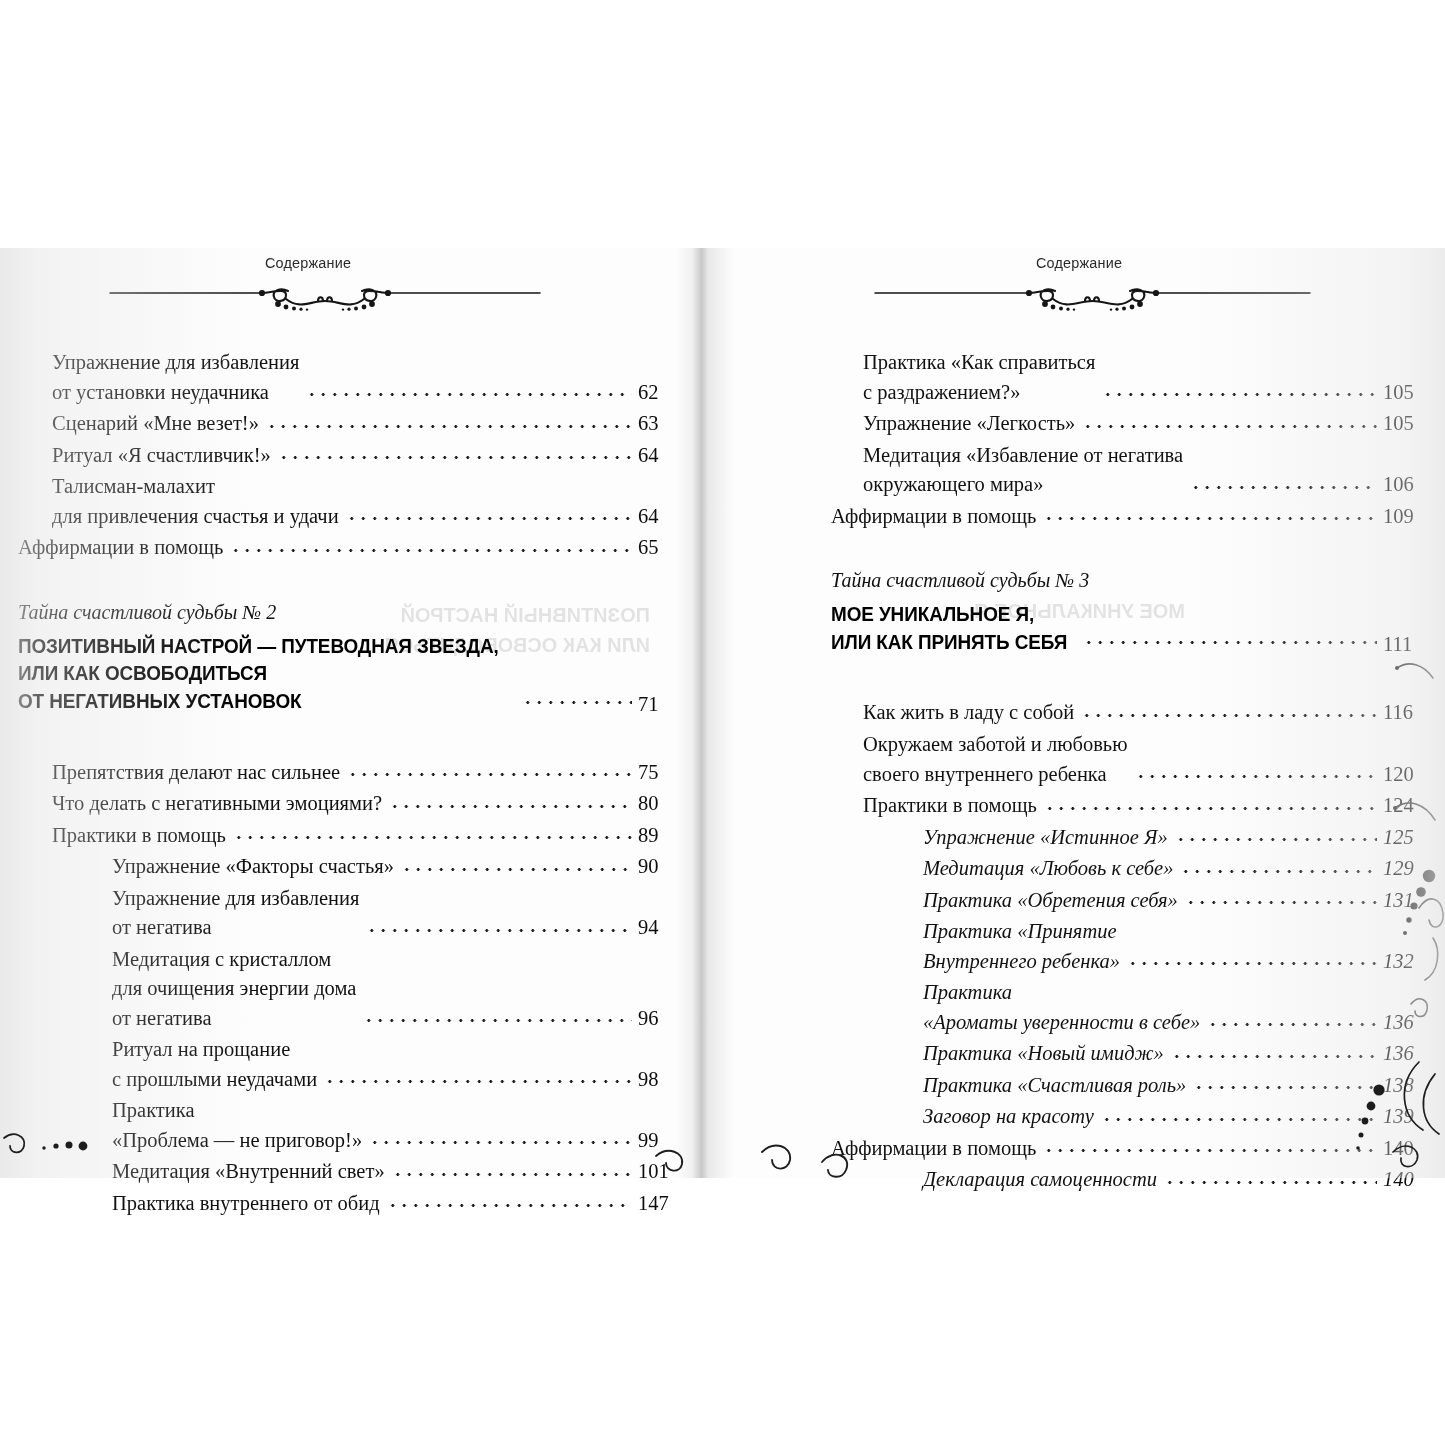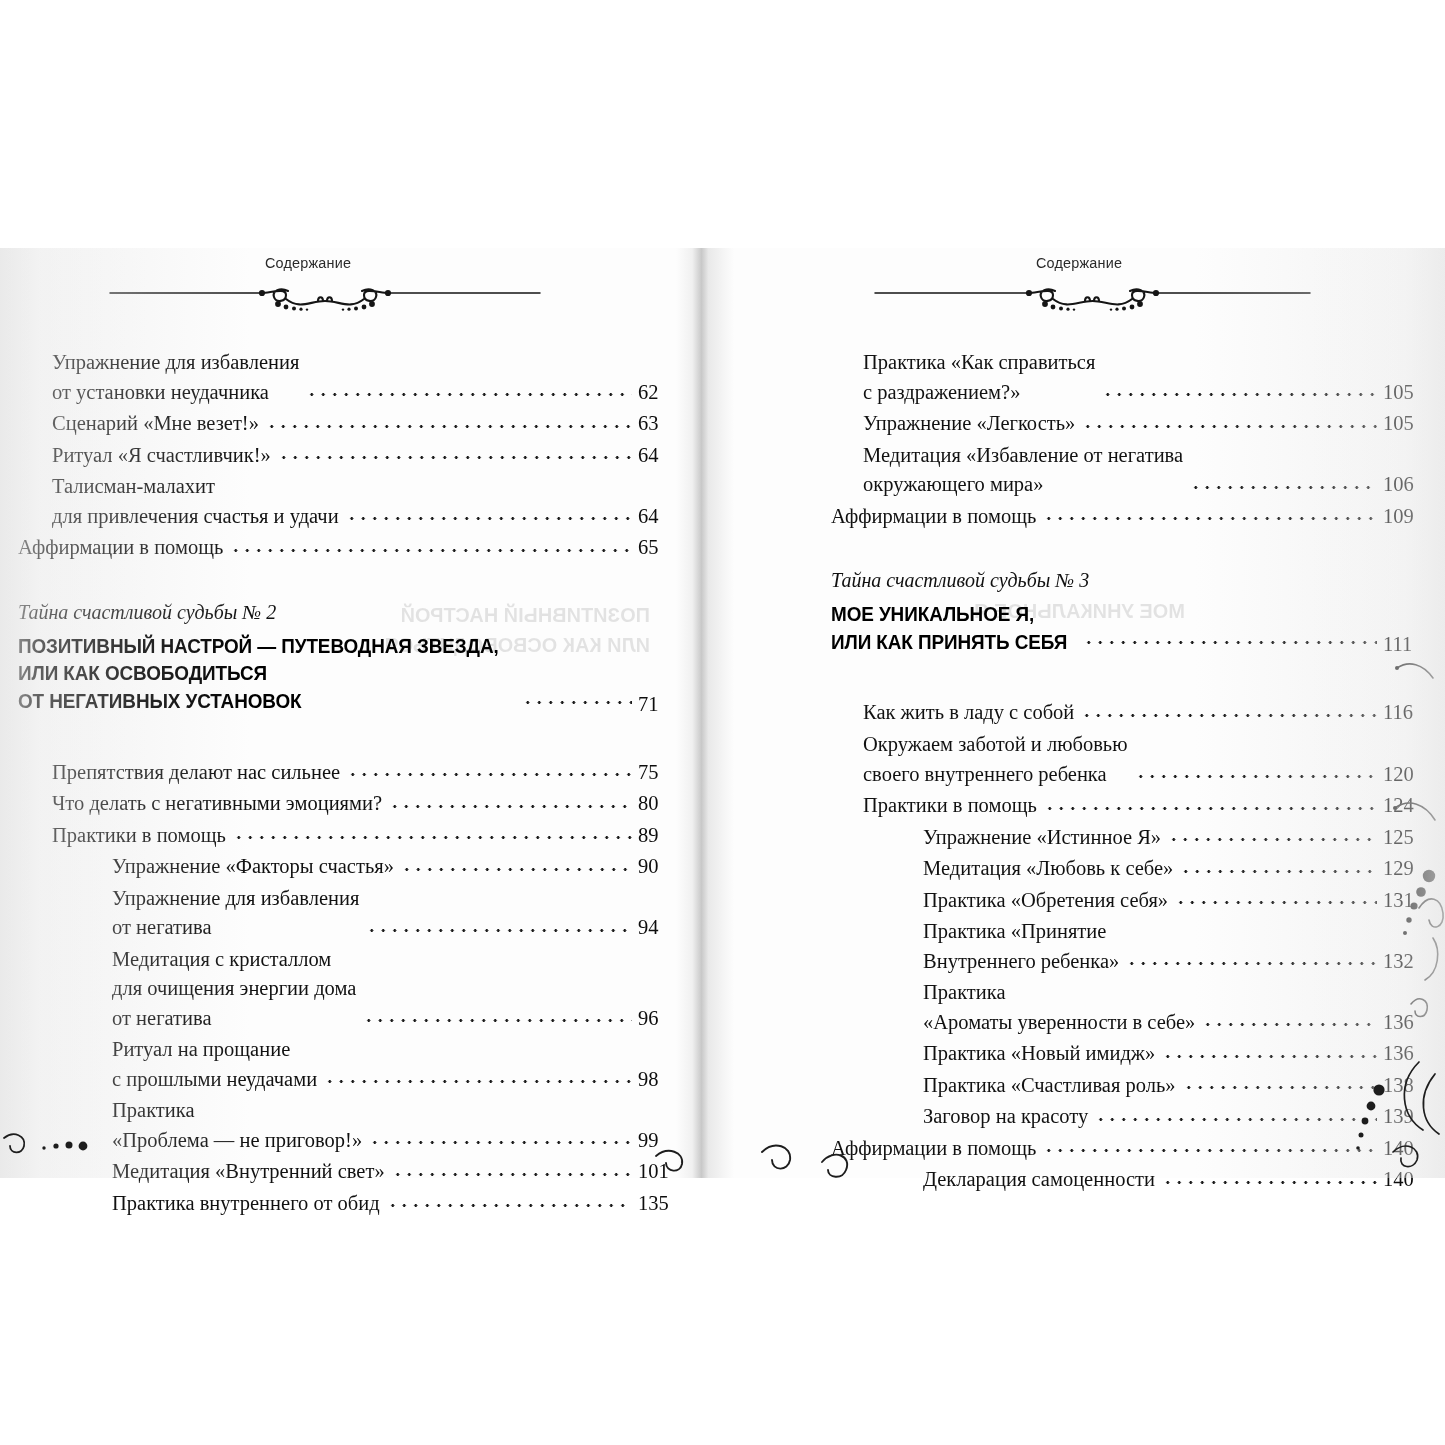--- a/index.html
+++ b/index.html
@@ -146,21 +146,21 @@
     text-align: left;
     font-size: 20.5px;
     line-height: 1.44;
     color: #0d0d0d;
   }
 
   
   .lvl0 { padding-left: 52px; }
   .lvl1 { padding-left: 112px; }
   .page-right .lvl0 { padding-left: 128px; }
-  .page-right .lvl1 { padding-left: 188px; }
+  .page-right .lvl1 { padding-left: 188px; font-style: italic; }
 
   
   .entry.multi { align-items: flex-end; }
   .entry.multi .txt { }
 
   
   .sec {
     margin-top: 38px;
     margin-bottom: 26px;
   }
@@ -373,21 +373,21 @@
               <div class="pg">99</div>
             </div>
             <div class="entry lvl1">
               <div class="txt">Медитация «Внутренний свет»</div>
               <div class="leader"></div>
               <div class="pg">101</div>
             </div>
             <div class="entry lvl1">
               <div class="txt">Практика внутреннего от обид</div>
               <div class="leader"></div>
-              <div class="pg">135</div>
+              <div class="pg">147</div>
             </div>
           </div>
       </div>
 
       <div class="ghost bold" style="left:320px; top:352px; width:330px;">ПОЗИТИВНЫЙ НАСТРОЙ
 ИЛИ КАК ОСВОБОДИТЬСЯ</div>
     </div>
 
     <div class="page page-right">
 

